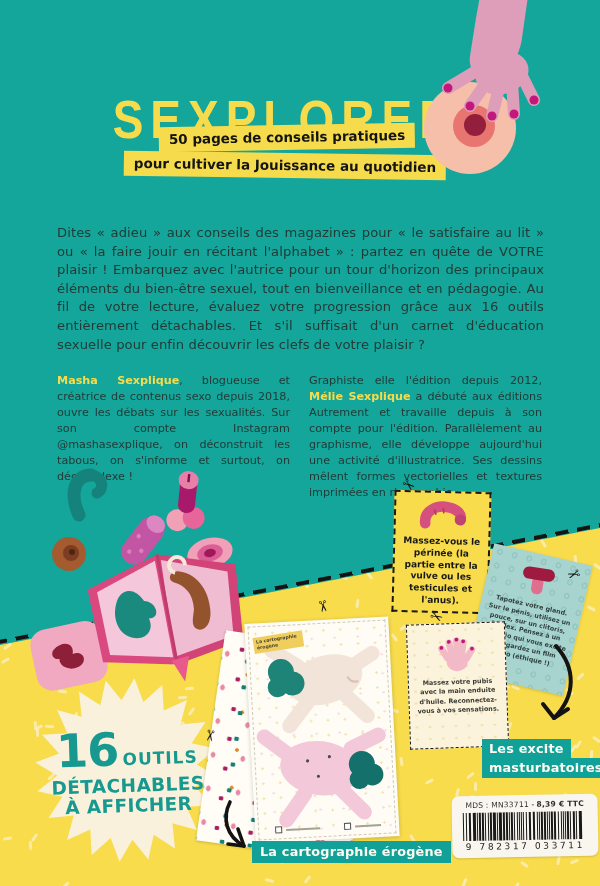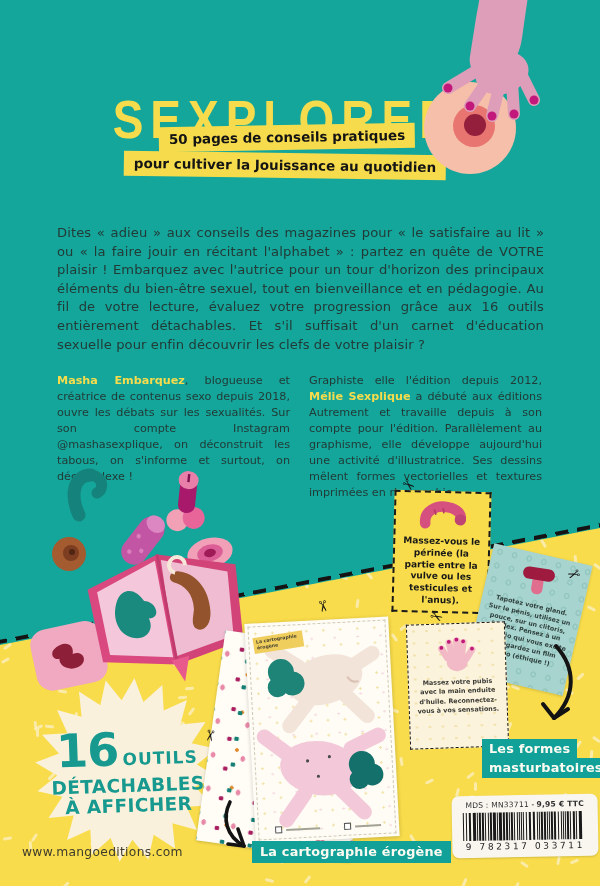--- a/index.html
+++ b/index.html
@@ -299,21 +299,21 @@
       <circle cx="30" cy="88" r="4.5"></circle>
         <circle cx="52" cy="106" r="4.5"></circle>
         <circle cx="74" cy="116" r="4.5"></circle>
       <circle cx="96" cy="114" r="4.5"></circle>
         <circle cx="116" cy="100" r="4.5"></circle>
     </g>
   </svg>
 
   <p class="intro">Dites « adieu » aux conseils des magazines pour « le satisfaire au lit » ou « la faire jouir en récitant l'alphabet » : partez en quête de VOTRE plaisir ! Embarquez avec l'autrice pour un tour d'horizon des principaux éléments du bien-être sexuel, tout en bienveillance et en pédagogie. Au fil de votre lecture, évaluez votre progression grâce aux 16 outils entièrement détachables. Et s'il suffisait d'un carnet d'éducation sexuelle pour enfin découvrir les clefs de votre plaisir ?</p>
 
-  <p class="bio bio-left"><span class="name">Masha Embarquez</span><span>, blogueuse et créatrice de contenus sexo depuis 2018, ouvre les débats sur les sexualités. Sur son compte Instagram @mashasexplique, on déconstruit les tabous, on s'informe et surtout, on décomplexe !</span></p>
+  <p class="bio bio-left"><span class="name">Masha Sexplique</span><span>, blogueuse et créatrice de contenus sexo depuis 2018, ouvre les débats sur les sexualités. Sur son compte Instagram @mashasexplique, on déconstruit les tabous, on s'informe et surtout, on décomplexe !</span></p>
   <p class="bio bio-right"><span>Graphiste elle l'édition depuis 2012, </span><span class="name">Mélie Sexplique</span><span> a débuté aux éditions Autrement et travaille depuis à son compte pour l'édition. Parallèlement au graphisme, elle développe aujourd'hui une activité d'illustratrice. Ses dessins mêlent formes vectorielles et textures imprimées en risographie.</span></p>
 
   <svg class="toys-svg" viewBox="0 0 300 240">
 
     <g>
       <path d="M64,60 C54,38 60,20 76,20" stroke="#15837B" stroke-width="13" fill="none" stroke-linecap="round"></path>
       <path d="M76,20 C88,22 90,34 82,38" stroke="#15837B" stroke-width="11" fill="none" stroke-linecap="round"></path>
     </g>
 
     <g transform="rotate(6 171 50)">
@@ -465,26 +465,26 @@
     <path d="M24,6 C44,28 44,56 22,78" stroke="#131313" stroke-width="4" fill="none" stroke-linecap="round"></path>
     <path d="M22,78 L11,64 M22,78 L36,69" stroke="#131313" stroke-width="4" fill="none" stroke-linecap="round"></path>
   </svg>
   <svg class="arrowB" viewBox="0 0 42 56">
     <path d="M10,4 C2,20 6,38 24,48" stroke="#131313" stroke-width="3.6" fill="none" stroke-linecap="round"></path>
     <path d="M24,48 L8,46 M24,48 L18,31" stroke="#131313" stroke-width="3.6" fill="none" stroke-linecap="round"></path>
   </svg>
 
   <div class="tag-teal label-carto">La cartographie érogène</div>
   <div class="label-cartes">
-    <span class="tag-teal">Les formes</span>
+    <span class="tag-teal">Les excite</span>
     <span class="tag-teal">masturbatoires</span>
   </div>
 
   <div class="bcbox">
-    <div class="priceline"><span>MDS : MN33711 -</span><span class="b">9,95 € TTC</span></div>
+    <div class="priceline"><span>MDS : MN33711 -</span><span class="b">8,39 € TTC</span></div>
     <div id="barcode">
         <i style="width: 1px; margin-right: 2px;"></i>
         <i style="width: 1px; margin-right: 2px;"></i>
         <i style="width: 2px; margin-right: 2px;"></i>
         <i style="width: 3px; margin-right: 1px;"></i>
         <i style="width: 1px; margin-right: 1px;"></i>
         <i style="width: 2px; margin-right: 1px;"></i>
         <i style="width: 2px; margin-right: 1px;"></i>
         <i style="width: 1px; margin-right: 2px;"></i>
         <i style="width: 1px; margin-right: 1px;"></i>
@@ -518,15 +518,14 @@
         <i style="width: 1px; margin-right: 1px;"></i>
         <i style="width: 2px; margin-right: 1px;"></i>
         <i style="width: 1px; margin-right: 2px;"></i>
         <i style="width: 2px; margin-right: 1px;"></i>
         <i style="width: 1px; margin-right: 2px;"></i>
         <i style="width: 3px; margin-right: 1px;"></i>
       </div>
     <div class="digits">9 782317 033711</div>
   </div>
 
-  <div class="website">www.mangoeditions.com</div>
 
 </div>
 
 </body></html>

